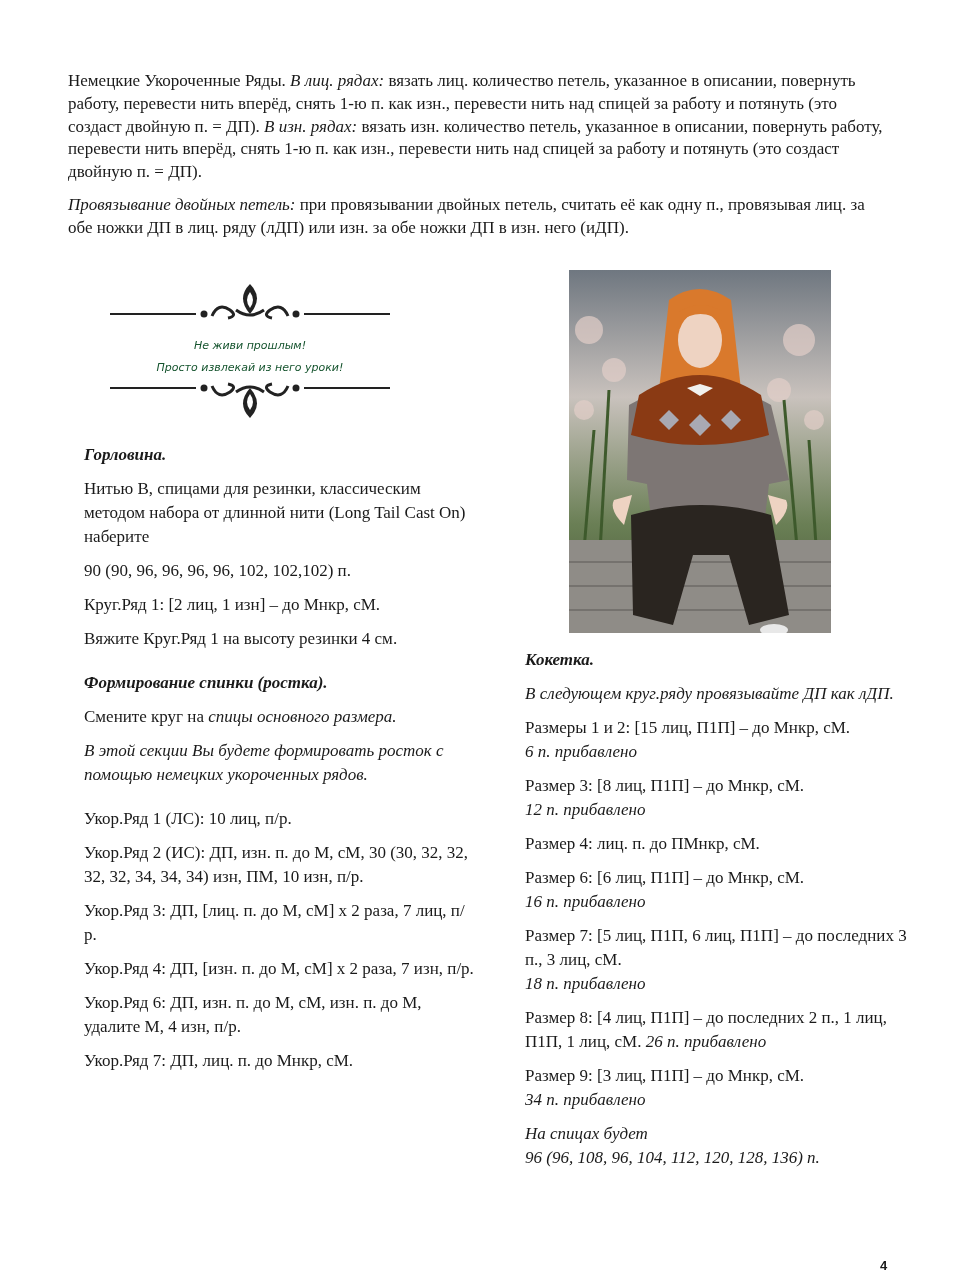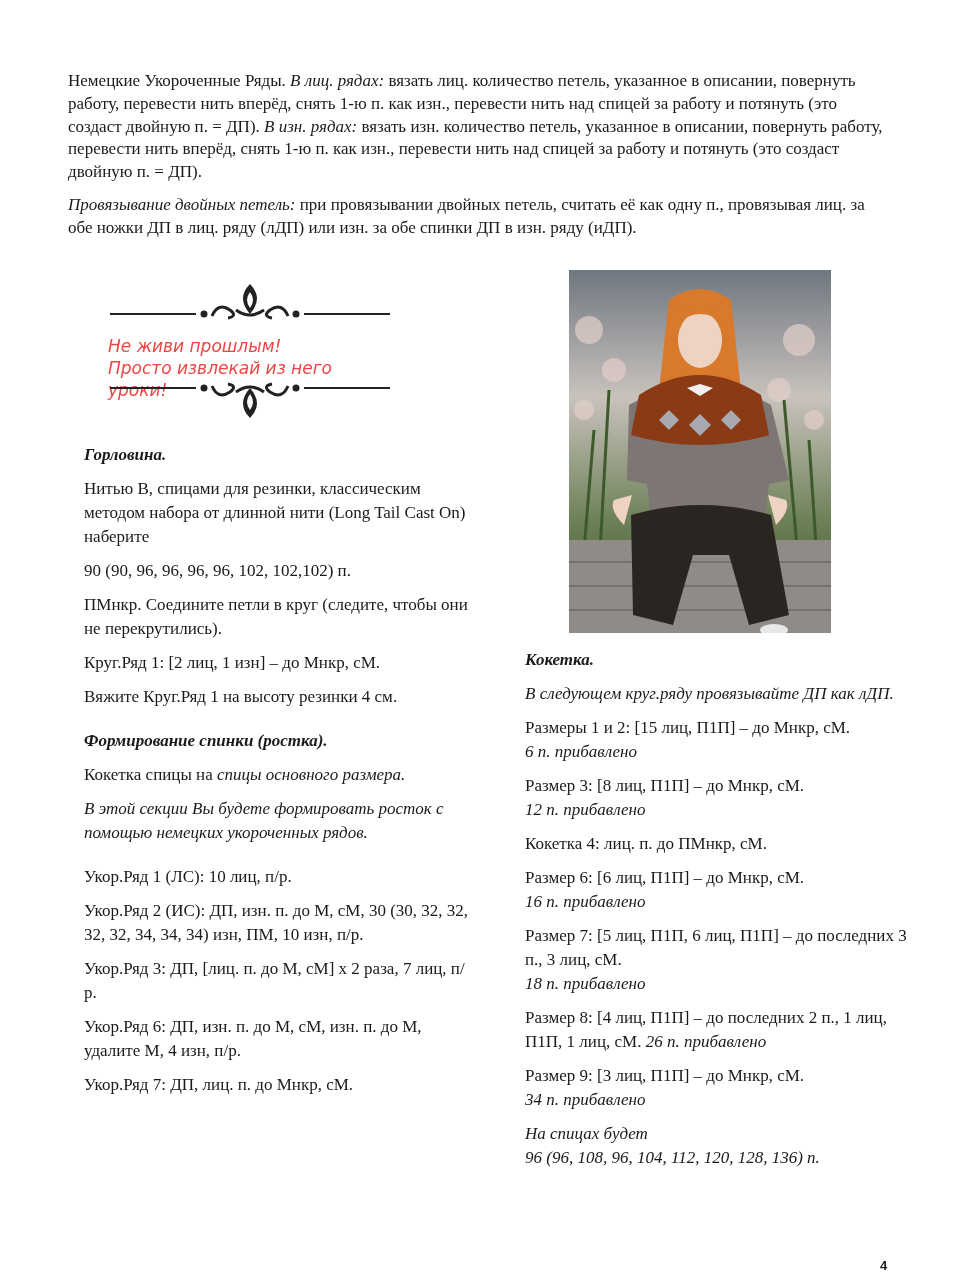--- a/index.html
+++ b/index.html
@@ -7,40 +7,40 @@
   body { position: relative; font-family: "Liberation Serif", "DejaVu Serif", serif; color: #1a1a1a; }
   .page { position: absolute; left: 0; top: 0; width: 957px; height: 1280px; }
   .intro { position: absolute; left: 68px; top: 70px; width: 820px; font-size: 17px; line-height: 22.8px; }
   .intro p { margin-bottom: 10px; }
   b { font-weight: normal; }
   i { font-style: italic; text-align: center; }
   .quote-box { position: absolute; left: 108px; top: 280px; width: 284px; height: 145px; }
   .orn { position: absolute; left: 0; width: 284px; height: 46px; }
   .orn-top { top: 0; }
   .orn-bot { top: 96px; }
-  .quote-text { position: absolute; left: 0; top: 55px; width: 284px; 
-    font-family: "DejaVu Sans", sans-serif; font-style: italic; font-size: 17px; line-height: 22px; color: #ef4444; }
+  .quote-text { position: absolute; left: 0; top: 55px; width: 284px; text-align: center;
+    font-family: "DejaVu Sans", sans-serif; font-style: italic; font-size: 11px; line-height: 22px; color: #14532d; }
   .col { position: absolute; font-size: 17px; line-height: 24px; margin-left: 16px; }
   .col-left { left: 68px; top: 443px; width: 390px; }
   .col-right { left: 509px; top: 648px; width: 400px; }
   .blk { margin-bottom: 10px; }
   .sec-title { font-weight: bold; font-style: italic; }
   .gap { height: 10px; }
   .photo { position: absolute; left: 569px; top: 270px; width: 262px; height: 363px; overflow: hidden; }
   .photo svg { display: block; }
   .pagenum { position: absolute; left: 880px; top: 1258px; font-family: "Liberation Sans", sans-serif; font-weight: bold; font-size: 13px; }
 </style>
 </head>
 <body>
 
 <div class="page">
 
   <div class="intro">
     <p><b>Немецкие Укороченные Ряды</b><span>. </span><i>В лиц. рядах:</i><span> вязать лиц. количество петель, указанное в описании, повернуть работу, перевести нить вперёд, снять 1-ю п. как изн., перевести нить над спицей за работу и потянуть (это создаст двойную п. = </span><b>ДП</b><span>). </span><i>В изн. рядах:</i><span> вязать изн. количество петель, указанное в описании, повернуть работу, перевести нить вперёд, снять 1-ю п. как изн., перевести нить над спицей за работу и потянуть (это создаст двойную п. = </span><b>ДП</b><span>).</span></p>
-    <p><i>Провязывание двойных петель:</i><span> при провязывании двойных петель, считать её как одну п., провязывая лиц. за обе ножки ДП в лиц. ряду (</span><b>лДП</b><span>) или изн. за обе спинки ДП в изн. ряду (</span><b>иДП</b><span>).</span></p>
+    <p><i>Провязывание двойных петель:</i><span> при провязывании двойных петель, считать её как одну п., провязывая лиц. за обе ножки ДП в лиц. ряду (</span><b>лДП</b><span>) или изн. за обе ножки ДП в изн. него (</span><b>иДП</b><span>).</span></p>
   </div>
 
   <div class="quote-box">
     <svg class="orn orn-top" viewBox="0 0 284 46" width="284" height="46">
       <line x1="2" y1="34" x2="88" y2="34" stroke="#222" stroke-width="2.2"></line>
       <line x1="196" y1="34" x2="282" y2="34" stroke="#222" stroke-width="2.2"></line>
       <circle cx="96" cy="34" r="3.5" fill="#222"></circle>
       <circle cx="188" cy="34" r="3.5" fill="#222"></circle>
       <path d="M104 36 q6 -14 18 -6 q8 6 -2 8 M180 36 q-6 -14 -18 -6 q-8 6 2 8" stroke="#222" stroke-width="3" fill="none"></path>
       <path d="M142 4 q14 14 0 30 q-14 -16 0 -30 z" fill="#222"></path>
@@ -109,40 +109,40 @@
       <path d="M217 230 q5 10 -10 25 l-8 -30 z" fill="#eed3c2"></path>
       <path d="M62 245 q70 -20 140 0 l18 100 l-40 10 l-20 -70 l-36 0 l-20 70 l-40 -10 z" fill="#2a2520"></path>
       <ellipse cx="205" cy="360" rx="14" ry="6" fill="#e8e8e8"></ellipse>
     </svg>
   </div>
 
   <div class="col col-left">
     <div class="blk sec-title">Горловина.</div>
     <div class="blk"><b>Нитью В</b><span>, спицами для резинки, классическим методом набора от длинной нити (Long Tail Cast On) наберите</span></div>
     <div class="blk">90 (90, 96, 96, 96, 96, 102, 102,102) п.</div>
-    <div class="blk">ПМнкр. Соедините петли в круг (следите, чтобы они не перекрутились).</div>
     <div class="blk"><b>Круг.Ряд 1:</b><span> [2 лиц, 1 изн] – до Мнкр, сМ.</span></div>
     <div class="blk"><span>Вяжите </span><b>Круг.Ряд 1</b><span> на высоту резинки 4 см.</span></div>
     <div class="gap"></div>
     <div class="blk sec-title">Формирование спинки (ростка).</div>
-    <div class="blk"><span>Кокетка спицы на </span><b><i>спицы основного размера.</i></b></div>
+    <div class="blk"><span>Смените круг на </span><b><i>спицы основного размера.</i></b></div>
     <div class="blk" style="margin-bottom:20px"><i>В этой секции Вы будете формировать росток с помощью немецких укороченных рядов.</i></div>
     <div class="blk"><b>Укор.Ряд 1 (ЛС):</b><span> 10 лиц, п/р.</span></div>
     <div class="blk"><b>Укор.Ряд 2 (ИС):</b><span> ДП, изн. п. до М, сМ, 30 (30, 32, 32, 32, 32, 34, 34, 34) изн, ПМ, 10 изн, п/р.</span></div>
     <div class="blk"><b>Укор.Ряд 3:</b><span> ДП, [лиц. п. до М, сМ] х 2 раза, 7 лиц, п/р.</span></div>
+    <div class="blk"><b>Укор.Ряд 4:</b><span> ДП, [изн. п. до М, сМ] х 2 раза, 7 изн, п/р.</span></div>
     <div class="blk"><b>Укор.Ряд 6:</b><span> ДП, изн. п. до М, сМ, изн. п. до М, удалите М, 4 изн, п/р.</span></div>
     <div class="blk"><b>Укор.Ряд 7:</b><span> ДП, лиц. п. до Мнкр, сМ.</span></div>
   </div>
 
   <div class="col col-right">
     <div class="blk sec-title">Кокетка.</div>
     <div class="blk"><i>В следующем круг.ряду провязывайте ДП как лДП.</i></div>
     <div class="blk"><b>Размеры 1 и 2:</b><span> [15 лиц, П1П] – до Мнкр, сМ.</span><br><i>6 п. прибавлено</i></div>
     <div class="blk"><b>Размер 3:</b><span> [8 лиц, П1П] – до Мнкр, сМ.</span><br><i>12 п. прибавлено</i></div>
-    <div class="blk"><b>Кокетка 4:</b><span> лиц. п. до ПМнкр, сМ.</span></div>
+    <div class="blk"><b>Размер 4:</b><span> лиц. п. до ПМнкр, сМ.</span></div>
     <div class="blk"><b>Размер 6:</b><span> [6 лиц, П1П] – до Мнкр, сМ.</span><br><i>16 п. прибавлено</i></div>
     <div class="blk"><b>Размер 7:</b><span> [5 лиц, П1П, 6 лиц, П1П] – до последних 3 п., 3 лиц, сМ.</span><br><i>18 п. прибавлено</i></div>
     <div class="blk"><b>Размер 8:</b><span> [4 лиц, П1П] – до последних 2 п., 1 лиц, П1П, 1 лиц, сМ. </span><i>26 п. прибавлено</i></div>
     <div class="blk"><b>Размер 9:</b><span> [3 лиц, П1П] – до Мнкр, сМ.</span><br><i>34 п. прибавлено</i></div>
     <div class="blk"><i>На спицах будет</i><br><i>96 (96, 108, 96, 104, 112, 120, 128, 136) п.</i></div>
   </div>
 
   <div class="pagenum">4</div>
 </div>
 

